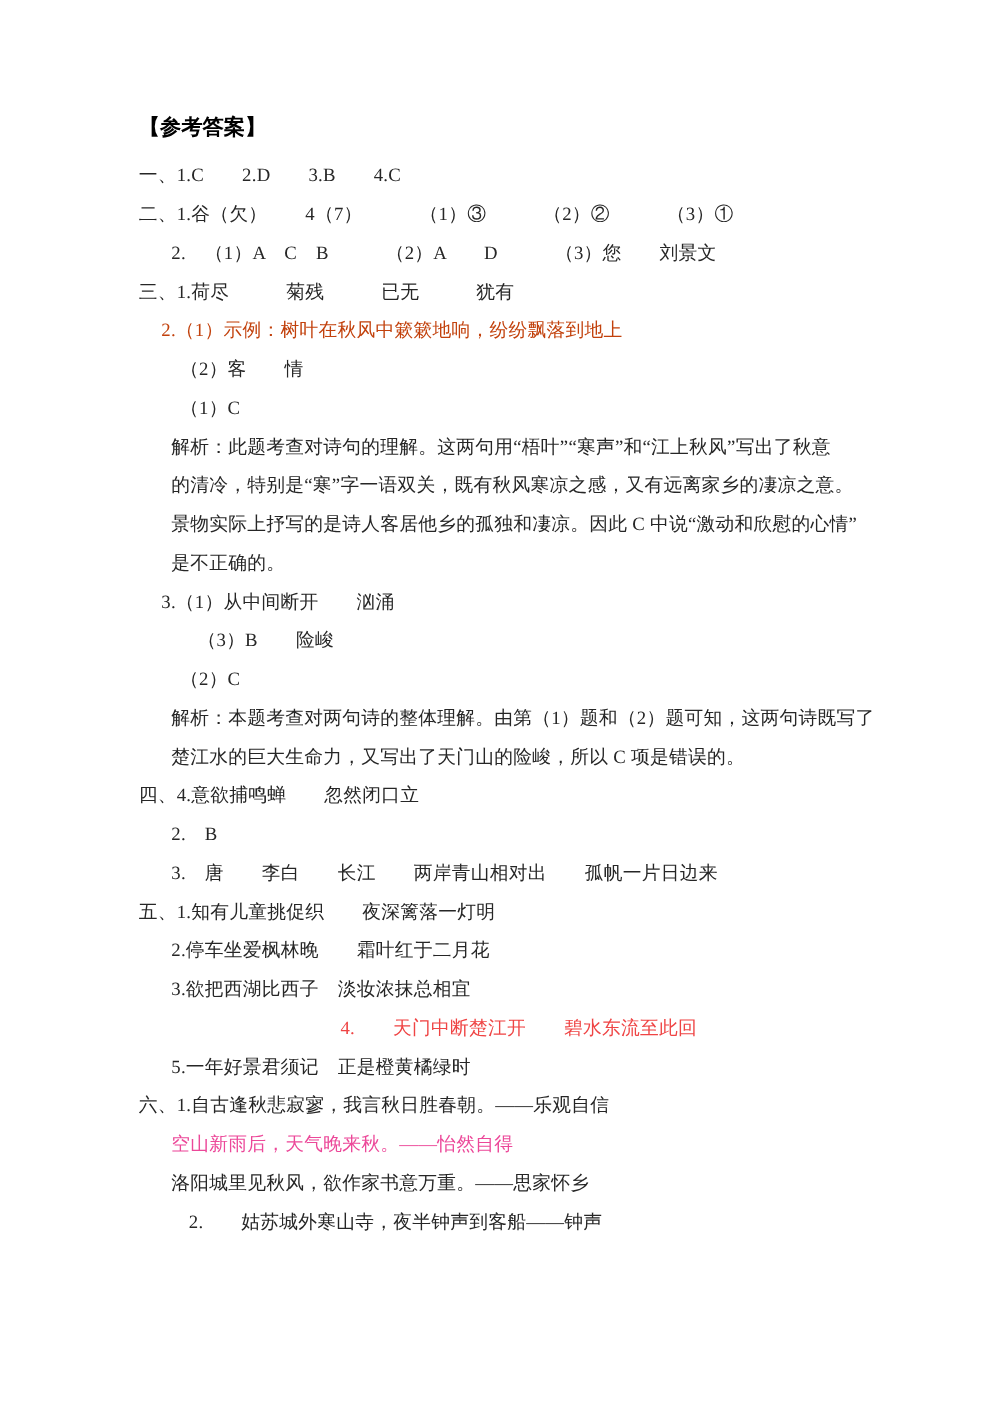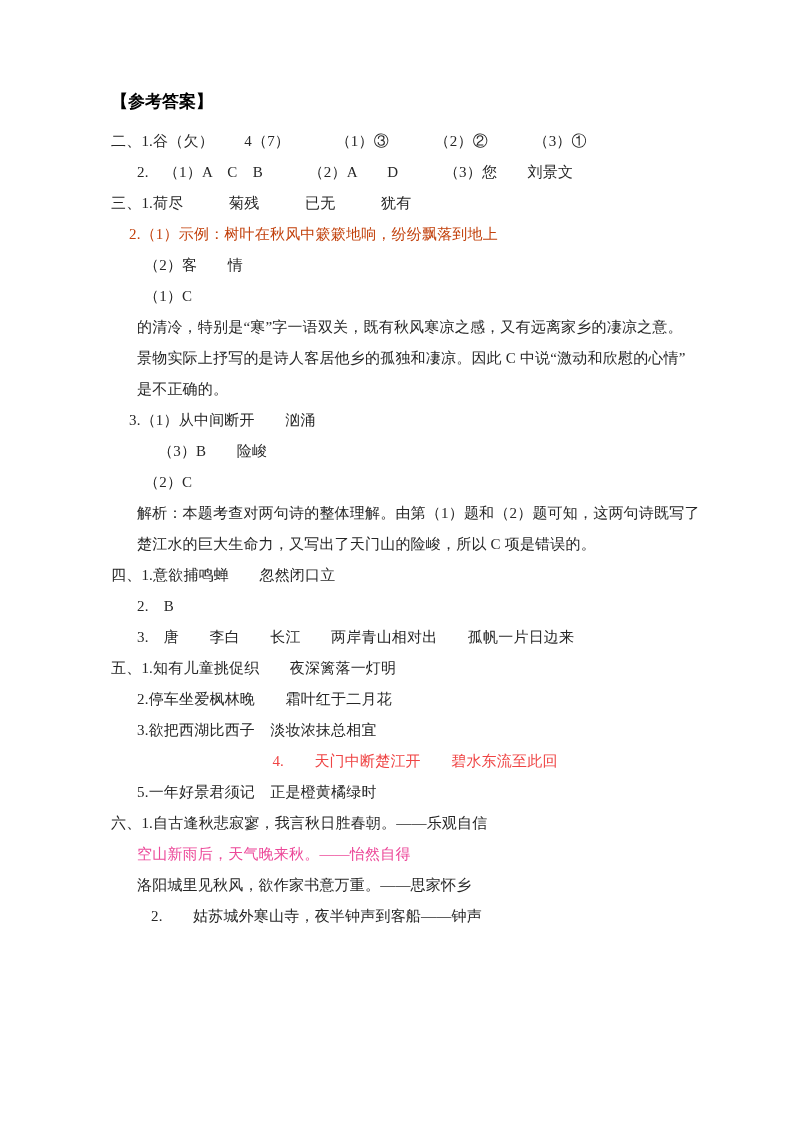--- a/index.html
+++ b/index.html
@@ -41,39 +41,43 @@
   .lv-4 { padding-left: 47px; }
   .lv-5 { padding-left: 40px; }
 </style>
 </head>
 <body>
 
 <div class="page" style="background: rgb(255, 255, 255);">
   <div class="doc-title" style="color: rgb(0, 0, 0);">【参考答案】</div>
   <div id="doc-body">
       <div class="section">
+        <div class="line lv-0" style="color: rgb(38, 38, 38);">一、1.C　　2.D　　3.B　　4.C</div>
+      </div>
+      <div class="section">
         <div class="line lv-0" style="color: rgb(38, 38, 38);">二、1.谷（欠）　　4（7）　　　（1）③　　　（2）②　　　（3）①</div>
         <div class="line lv-2" style="color: rgb(38, 38, 38);">2.　（1）A　C　B　　　（2）A　　D　　　（3）您　　刘景文</div>
       </div>
       <div class="section">
         <div class="line lv-0" style="color: rgb(38, 38, 38);">三、1.荷尽　　　菊残　　　已无　　　犹有</div>
         <div class="line lv-1" style="color: #c2410c;">2.（1）示例：树叶在秋风中簌簌地响，纷纷飘落到地上</div>
         <div class="line lv-3" style="color: rgb(38, 38, 38);">（2）客　　情</div>
         <div class="line lv-3" style="color: rgb(38, 38, 38);">（1）C</div>
+        <div class="line lv-2" style="color: rgb(38, 38, 38);">解析：此题考查对诗句的理解。这两句用“梧叶”“寒声”和“江上秋风”写出了秋意</div>
         <div class="line lv-2" style="color: rgb(38, 38, 38);">的清冷，特别是“寒”字一语双关，既有秋风寒凉之感，又有远离家乡的凄凉之意。</div>
         <div class="line lv-2" style="color: rgb(38, 38, 38);">景物实际上抒写的是诗人客居他乡的孤独和凄凉。因此 C 中说“激动和欣慰的心情”</div>
         <div class="line lv-2" style="color: rgb(38, 38, 38);">是不正确的。</div>
         <div class="line lv-1" style="color: rgb(38, 38, 38);">3.（1）从中间断开　　汹涌</div>
         <div class="line lv-4" style="color: rgb(38, 38, 38);">（3）B　　险峻</div>
         <div class="line lv-3" style="color: rgb(38, 38, 38);">（2）C</div>
         <div class="line lv-2" style="color: rgb(38, 38, 38);">解析：本题考查对两句诗的整体理解。由第（1）题和（2）题可知，这两句诗既写了</div>
         <div class="line lv-2" style="color: rgb(38, 38, 38);">楚江水的巨大生命力，又写出了天门山的险峻，所以 C 项是错误的。</div>
       </div>
       <div class="section">
-        <div class="line lv-0" style="color: rgb(38, 38, 38);">四、1.意欲捕鸣蝉　　忽然闭口立</div>
+        <div class="line lv-0" style="color: rgb(38, 38, 38);">四、4.意欲捕鸣蝉　　忽然闭口立</div>
         <div class="line lv-2" style="color: rgb(38, 38, 38);">2.　B</div>
         <div class="line lv-2" style="color: rgb(38, 38, 38);">3.　唐　　李白　　长江　　两岸青山相对出　　孤帆一片日边来</div>
       </div>
       <div class="section">
         <div class="line lv-0" style="color: rgb(38, 38, 38);">五、1.知有儿童挑促织　　夜深篱落一灯明</div>
         <div class="line lv-2" style="color: rgb(38, 38, 38);">2.停车坐爱枫林晚　　霜叶红于二月花</div>
         <div class="line lv-2" style="color: rgb(38, 38, 38);">3.欲把西湖比西子　淡妆浓抹总相宜</div>
         <div class="line lv-2" style="color: #ef4444; text-align: center;">4.　　天门中断楚江开　　碧水东流至此回</div>
         <div class="line lv-2" style="color: rgb(38, 38, 38);">5.一年好景君须记　正是橙黄橘绿时</div>
       </div>

